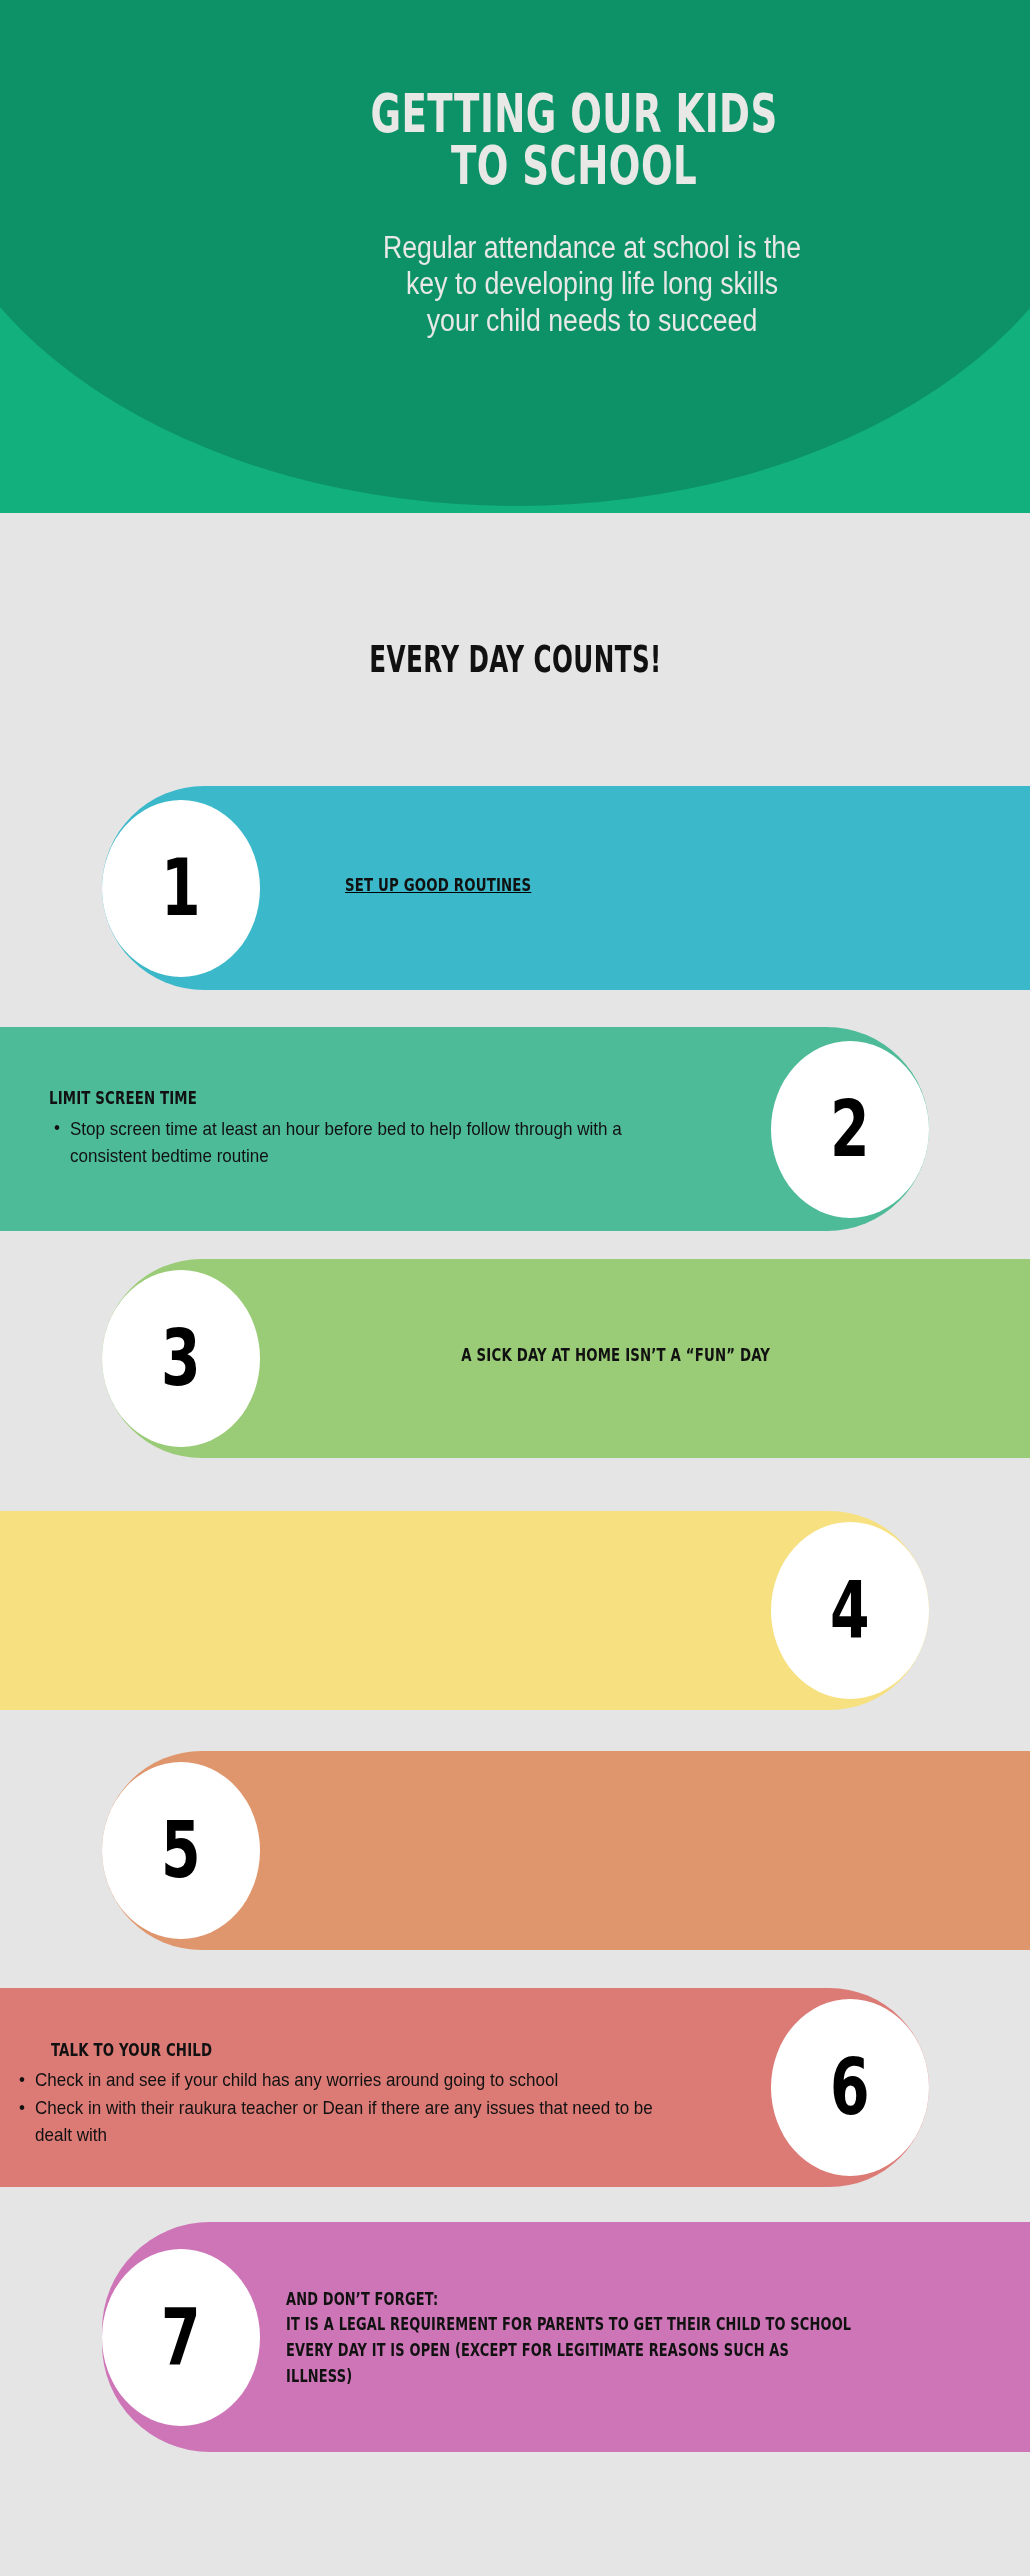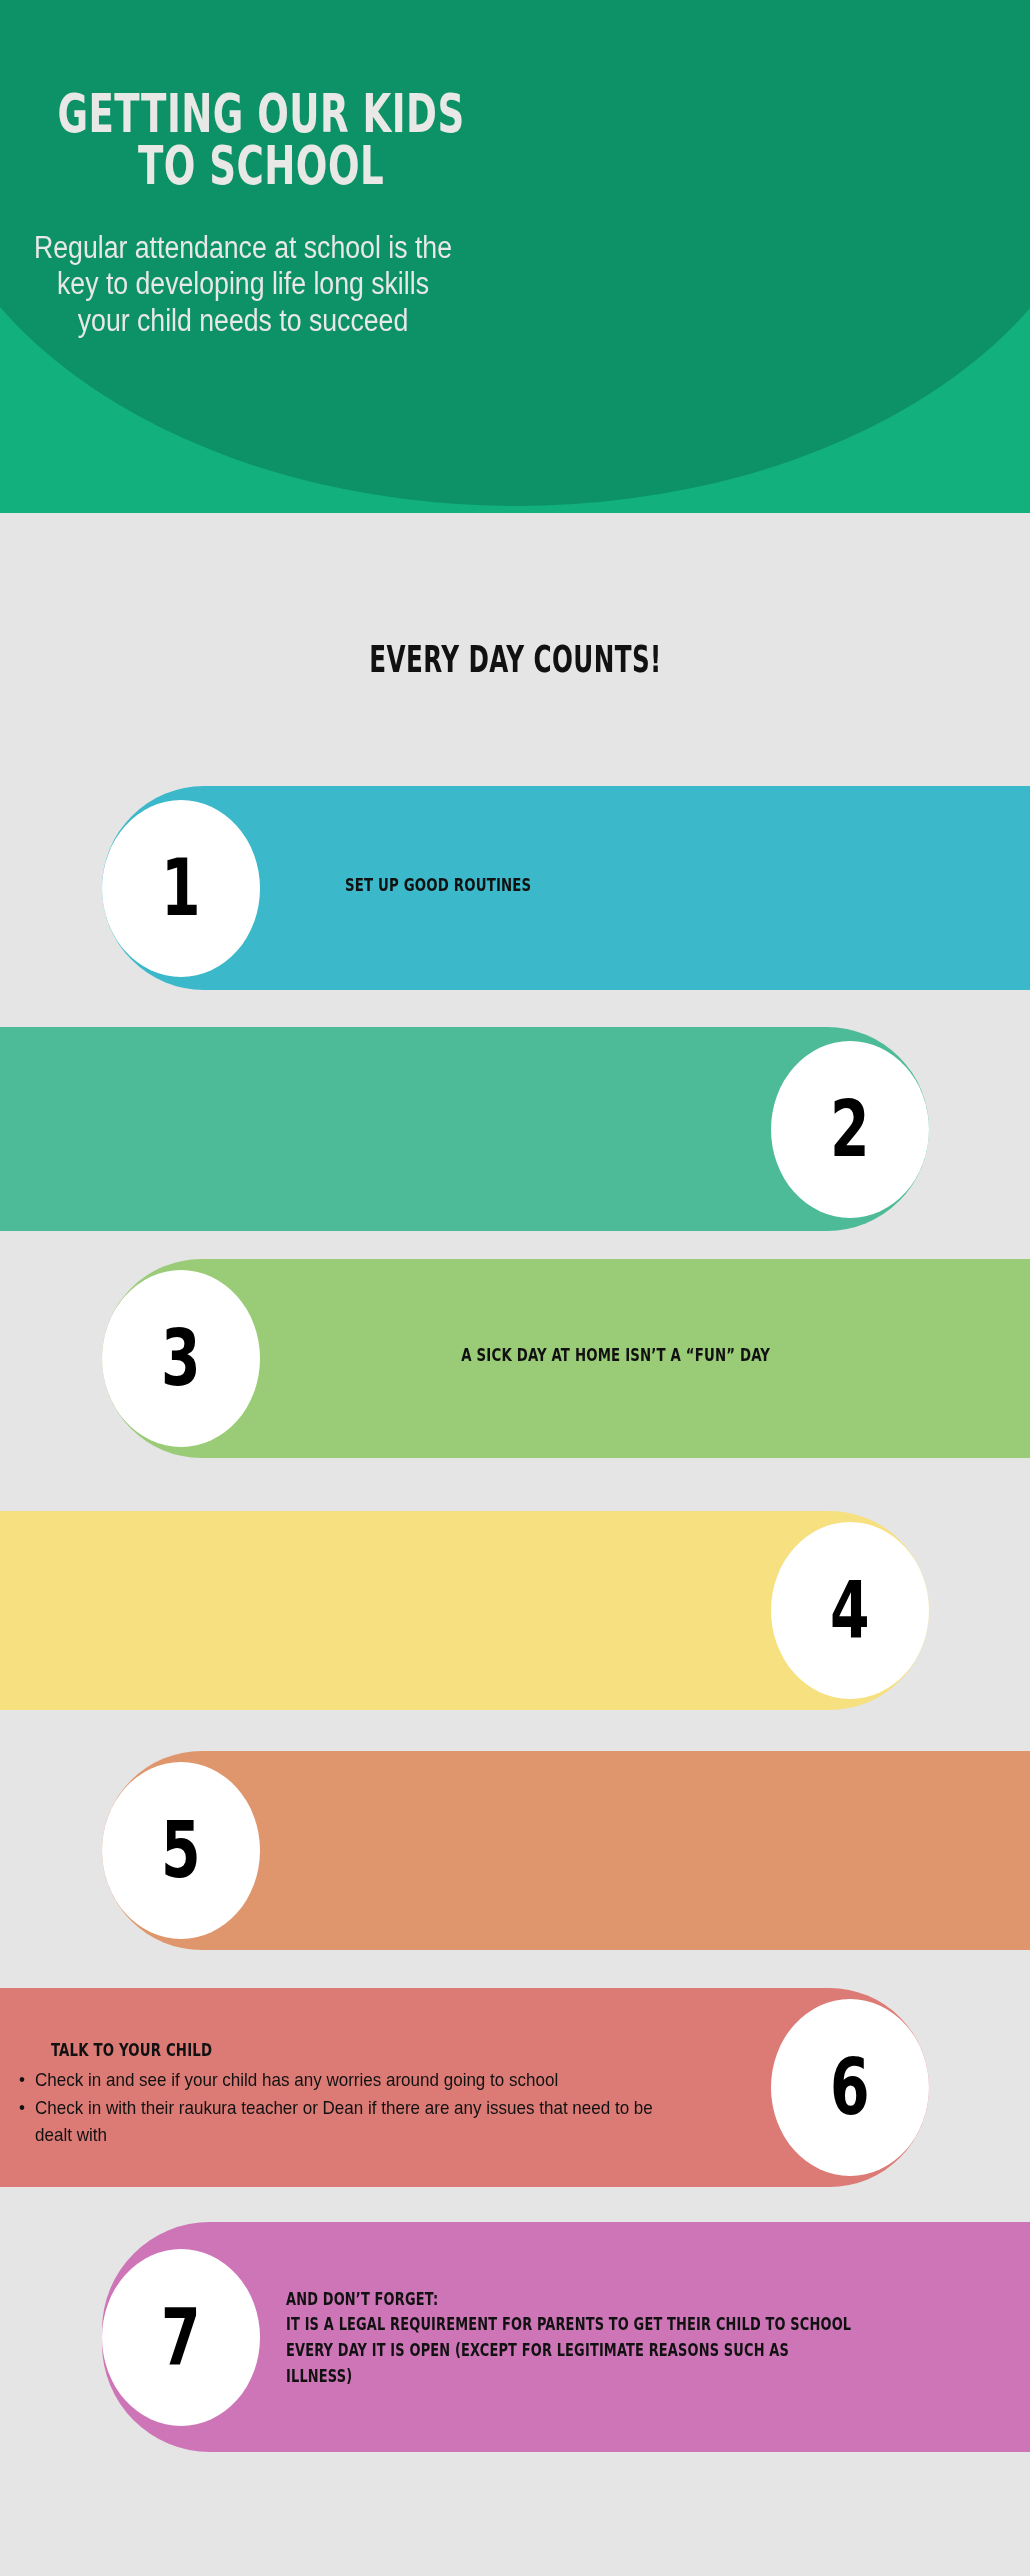--- a/index.html
+++ b/index.html
@@ -35,21 +35,21 @@
     border-radius: 50% / 50%;
   }
   .header-inner {
     position: absolute;
     left: 0;
     top: 0;
     width: 835px;
     height: 513px;
     display: flex;
     flex-direction: column;
-    align-items: flex-start;
+    align-items: flex-end;
   }
   .header-title {
     margin-top: 88px;
     color: #e8e8e6;
     font-family: "DejaVu Sans Condensed", "Liberation Sans Narrow", "Liberation Sans", sans-serif;
     font-weight: 700;
     font-size: 53px;
     line-height: 0.98;
     letter-spacing: 0.6px;
     text-align: center;
@@ -175,21 +175,21 @@
 
   
   #card-1 { left:102px;  top:786px; width:929px; height:204px; background:#3bb8c9; }
   #card-2 { left:0px;    top:1027px; width:929px; height:204px; background:#4ebb98; }
   #card-3 { left:102px;  top:1259px; width:929px; height:199px; background:#9acb77; }
   #card-4 { left:0px;    top:1511px; width:929px; height:199px; background:#f6e07f; }
   #card-5 { left:102px;  top:1751px; width:929px; height:199px; background:#e0966c; }
   #card-6 { left:0px;    top:1988px; width:929px; height:199px; background:#dc7b76; }
   #card-7 { left:102px;  top:2222px; width:929px; height:230px; background:#ce75b8; }
 
-  #card-1 .card-body { padding-left: 26px; padding-right: 74px; }
+  #card-1 .card-body { padding-left: 26px; padding-right: 74px; text-decoration: underline; }
   #card-2 .card-body { padding-left: 49px; padding-right: 37px; }
   #card-3 .card-body { padding-right: 74px; }
   #card-4 .card-body { padding-left: 6.2px; padding-right: 25px; }
   #card-5 .card-body { padding-left: 26px; padding-right: 56px; text-align:center; }
   #card-6 .card-body { padding-left: 13.6px; padding-right: 31px; margin-top: 14px; }
   #card-7 .card-body { padding-left: 26px; padding-right: 37px; }
 
   #card-3 .card-title, #card-5 .card-title { text-align:center; transform-origin:center; }
   #card-1 .card-title { margin-left: 59px; }
   #card-4 .card-title { margin-left: 30px; }
@@ -217,20 +217,26 @@
   </div>
   <div class="card-body">
     <div class="card-title">SET UP GOOD ROUTINES</div>
   </div>
 </div>
 
 <div class="card right-num" id="card-2">
   <div class="num-circle">
     <span>2</span>
   </div>
+  <div class="card-body">
+    <div class="card-title">LIMIT SCREEN TIME</div>
+    <ul class="bullets">
+      <li>Stop screen time at least an hour before bed to help follow through with a consistent bedtime routine</li>
+    </ul>
+  </div>
 </div>
 
 <div class="card left-num" id="card-3">
   <div class="num-circle">
     <span>3</span>
   </div>
   <div class="card-body">
     <div class="card-title centered">A SICK DAY AT HOME ISN’T A “FUN” DAY</div>
   </div>
 </div>

